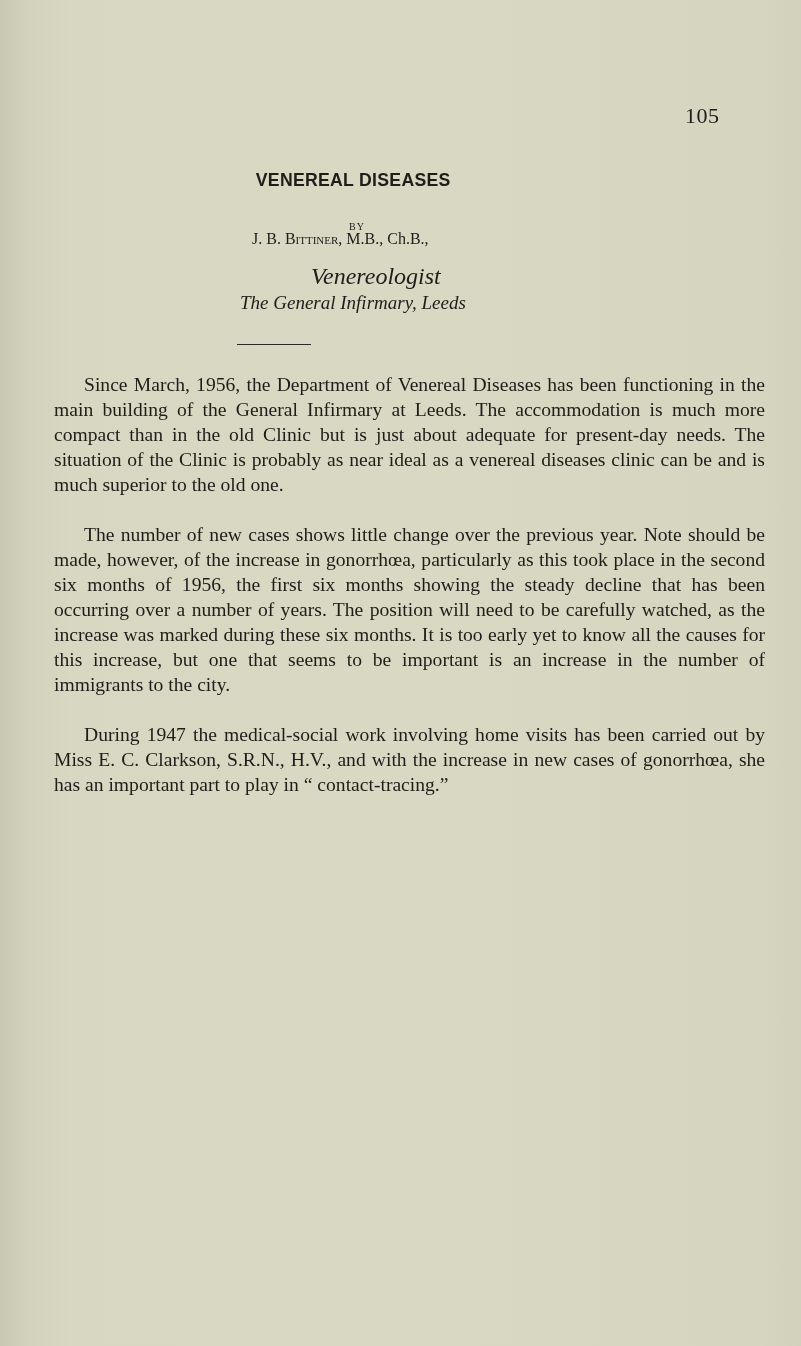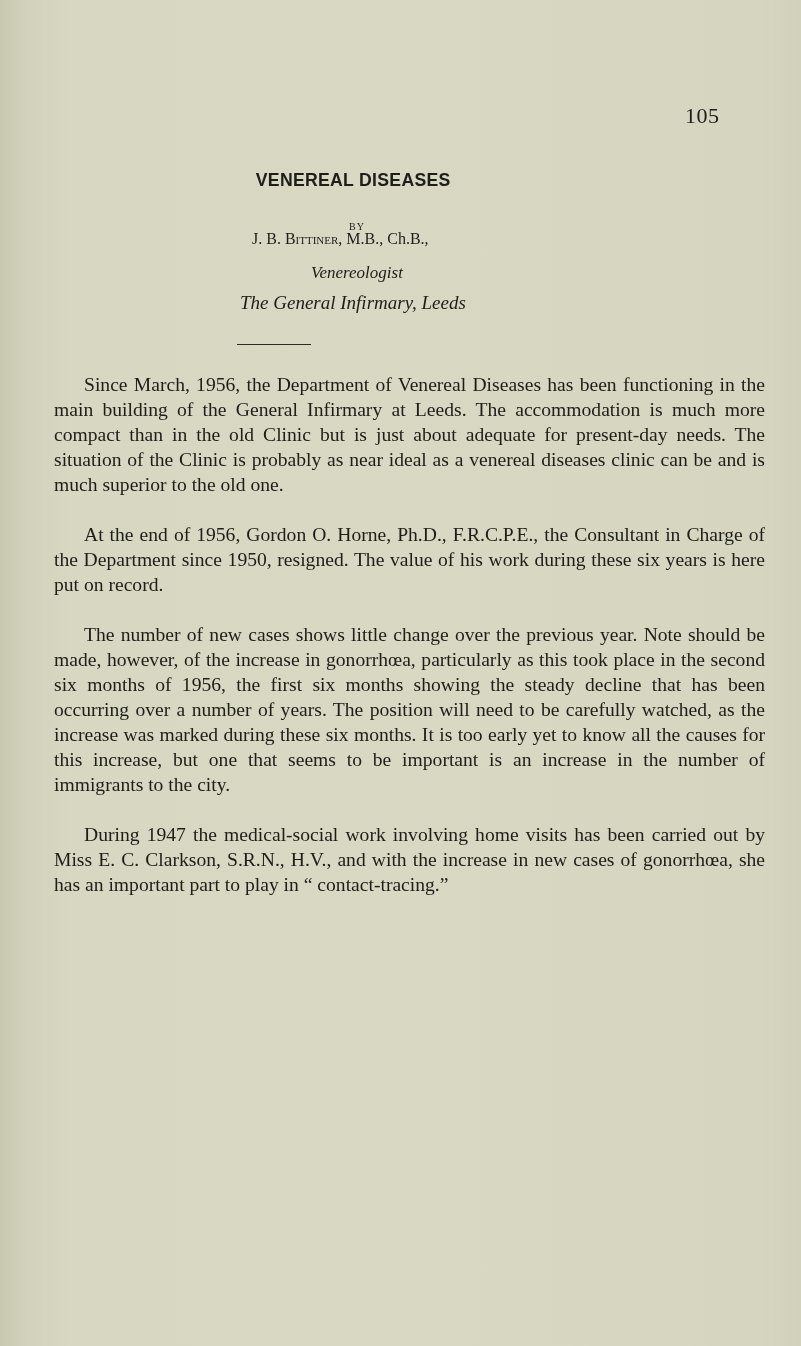--- a/index.html
+++ b/index.html
@@ -25,21 +25,21 @@
     position: absolute; left: 349px; top: 221px;
     font-size: 10px; letter-spacing: 1px;
   }
   .author {
     position: absolute; left: 252px; top: 230px;
     font-size: 16px;
   }
   .author .sc { font-variant: small-caps; }
   .role {
     position: absolute; left: 311px; top: 263px;
-    font-size: 17px; font-style: italic;
+    font-size: 24px; font-style: italic;
   }
   .affil {
     position: absolute; left: 240px; top: 292px;
     font-size: 19px; font-style: italic;
   }
   .rule {
     position: absolute; left: 237px; top: 344px; width: 74px; height: 1px;
     background: #2a2a26;
   }
   .body-text {
@@ -65,17 +65,16 @@
   <div class="by">BY</div>
   <div class="author">
     <span>J. B. </span><span class="sc">Bittiner</span><span>, M.B., Ch.B.,</span>
   </div>
   <div class="role">Venereologist</div>
   <div class="affil">The General Infirmary, Leeds</div>
   <div class="rule"></div>
 
   <div class="body-text" style="left:54px; width:711px; top:372px; font-size:19.6px; line-height:25px;">
     <p style="width:711px; margin-bottom:25px;">Since March, 1956, the Department of Venereal Diseases has been functioning in the main building of the General Infirmary at Leeds. The accommodation is much more compact than in the old Clinic but is just about adequate for present-day needs. The situation of the Clinic is probably as near ideal as a venereal diseases clinic can be and is much superior to the old one.</p>
-    <p style="width:711px; margin-bottom:25px;">At the end of 1956, Gordon O. Horne, Ph.D., F.R.C.P.E., the Consultant in Charge of the Department since 1950, resigned. The value of his work during these six years is here put on record.</p>
     <p style="width:711px; margin-bottom:25px;">The number of new cases shows little change over the previous year. Note should be made, however, of the increase in gonorrhœa, particularly as this took place in the second six months of 1956, the first six months showing the steady decline that has been occurring over a number of years. The position will need to be carefully watched, as the increase was marked during these six months. It is too early yet to know all the causes for this increase, but one that seems to be important is an increase in the number of immigrants to the city.</p>
     <p style="width:711px; margin-bottom:25px;">During 1947 the medical-social work involving home visits has been carried out by Miss E. C. Clarkson, S.R.N., H.V., and with the increase in new cases of gonorrhœa, she has an important part to play in “ contact-tracing.”</p>
   </div>
 </div>
 
 </body></html>

